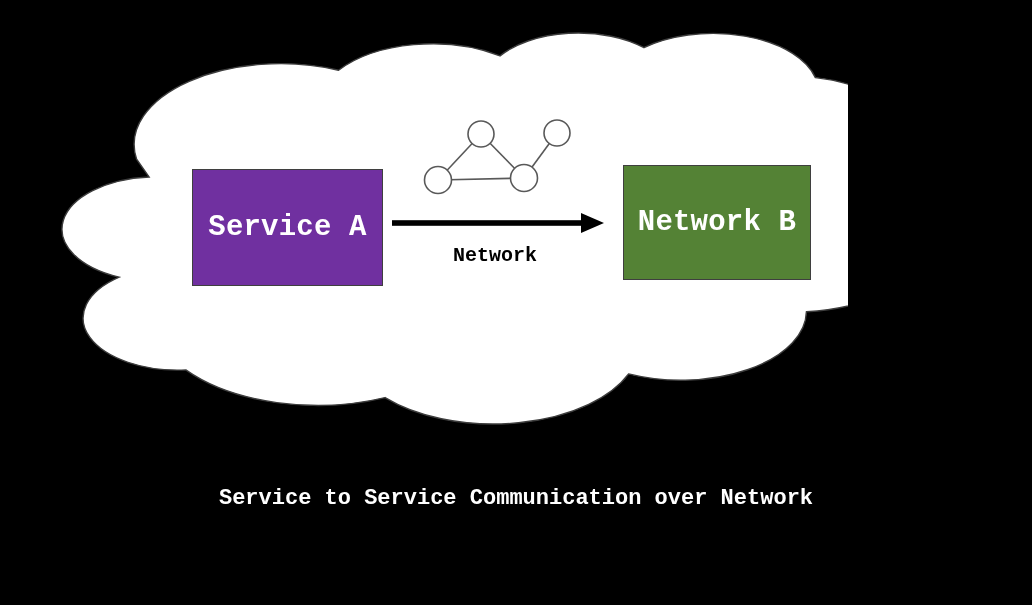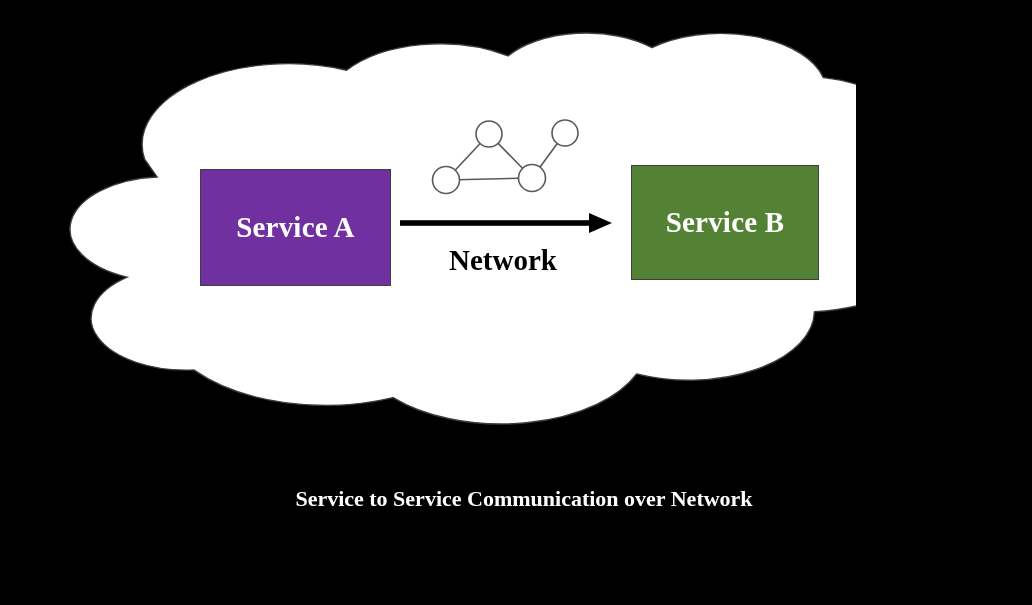--- a/index.html
+++ b/index.html
@@ -6,22 +6,21 @@
     margin: 0;
     padding: 0;
     background: var(--black, #000);
   }
   #stage {
     position: relative;
     width: 848px;
     height: 605px;
     background: var(--black, #000);
     overflow: hidden;
-    font-family: Liberation Serif, serif;
-    margin-left: 8px;
+    font-family: Liberation Mono, monospace;
   }
   #diagram-layer {
     position: absolute;
     left: 0; top: 0;
     width: 1032px; height: 605px;
   }
   .cloud-path {
     fill: var(--white, #fff);
     stroke: var(--cloud_stroke, #3d3d3d);
     stroke-width: 1.4;
@@ -60,21 +59,21 @@
     left: 623px; top: 165px;
     width: 188px; height: 115px;
     background: var(--green, #548235);
   }
   #network-label {
     position: absolute;
     left: 425px; top: 244px;
     width: 140px;
     text-align: center;
     color: var(--black, #000);
-    font-size: 29px;
+    font-size: 20px;
     font-weight: bold;
   }
   #caption {
     position: absolute;
     left: 0; top: 486px;
     width: 1032px;
     text-align: center;
     color: var(--white, #fff);
     font-size: 22px;
     font-weight: bold;
@@ -118,20 +117,20 @@
       <rect class="arrow-part" x="392" y="220.2" width="191" height="5.6"></rect>
       <polygon class="arrow-part" points="581,213 604,223 581,233"></polygon>
     </g>
   </svg>
 
   <div id="service-a-box" class="service-box">
     <span>Service A</span>
   </div>
 
   <div id="service-b-box" class="service-box">
-    <span>Service B</span>
+    <span>Network B</span>
   </div>
 
   <div id="network-label">Network</div>
 
   <div id="caption">Service to Service Communication over Network</div>
 
 </div>
 
 </body></html>

